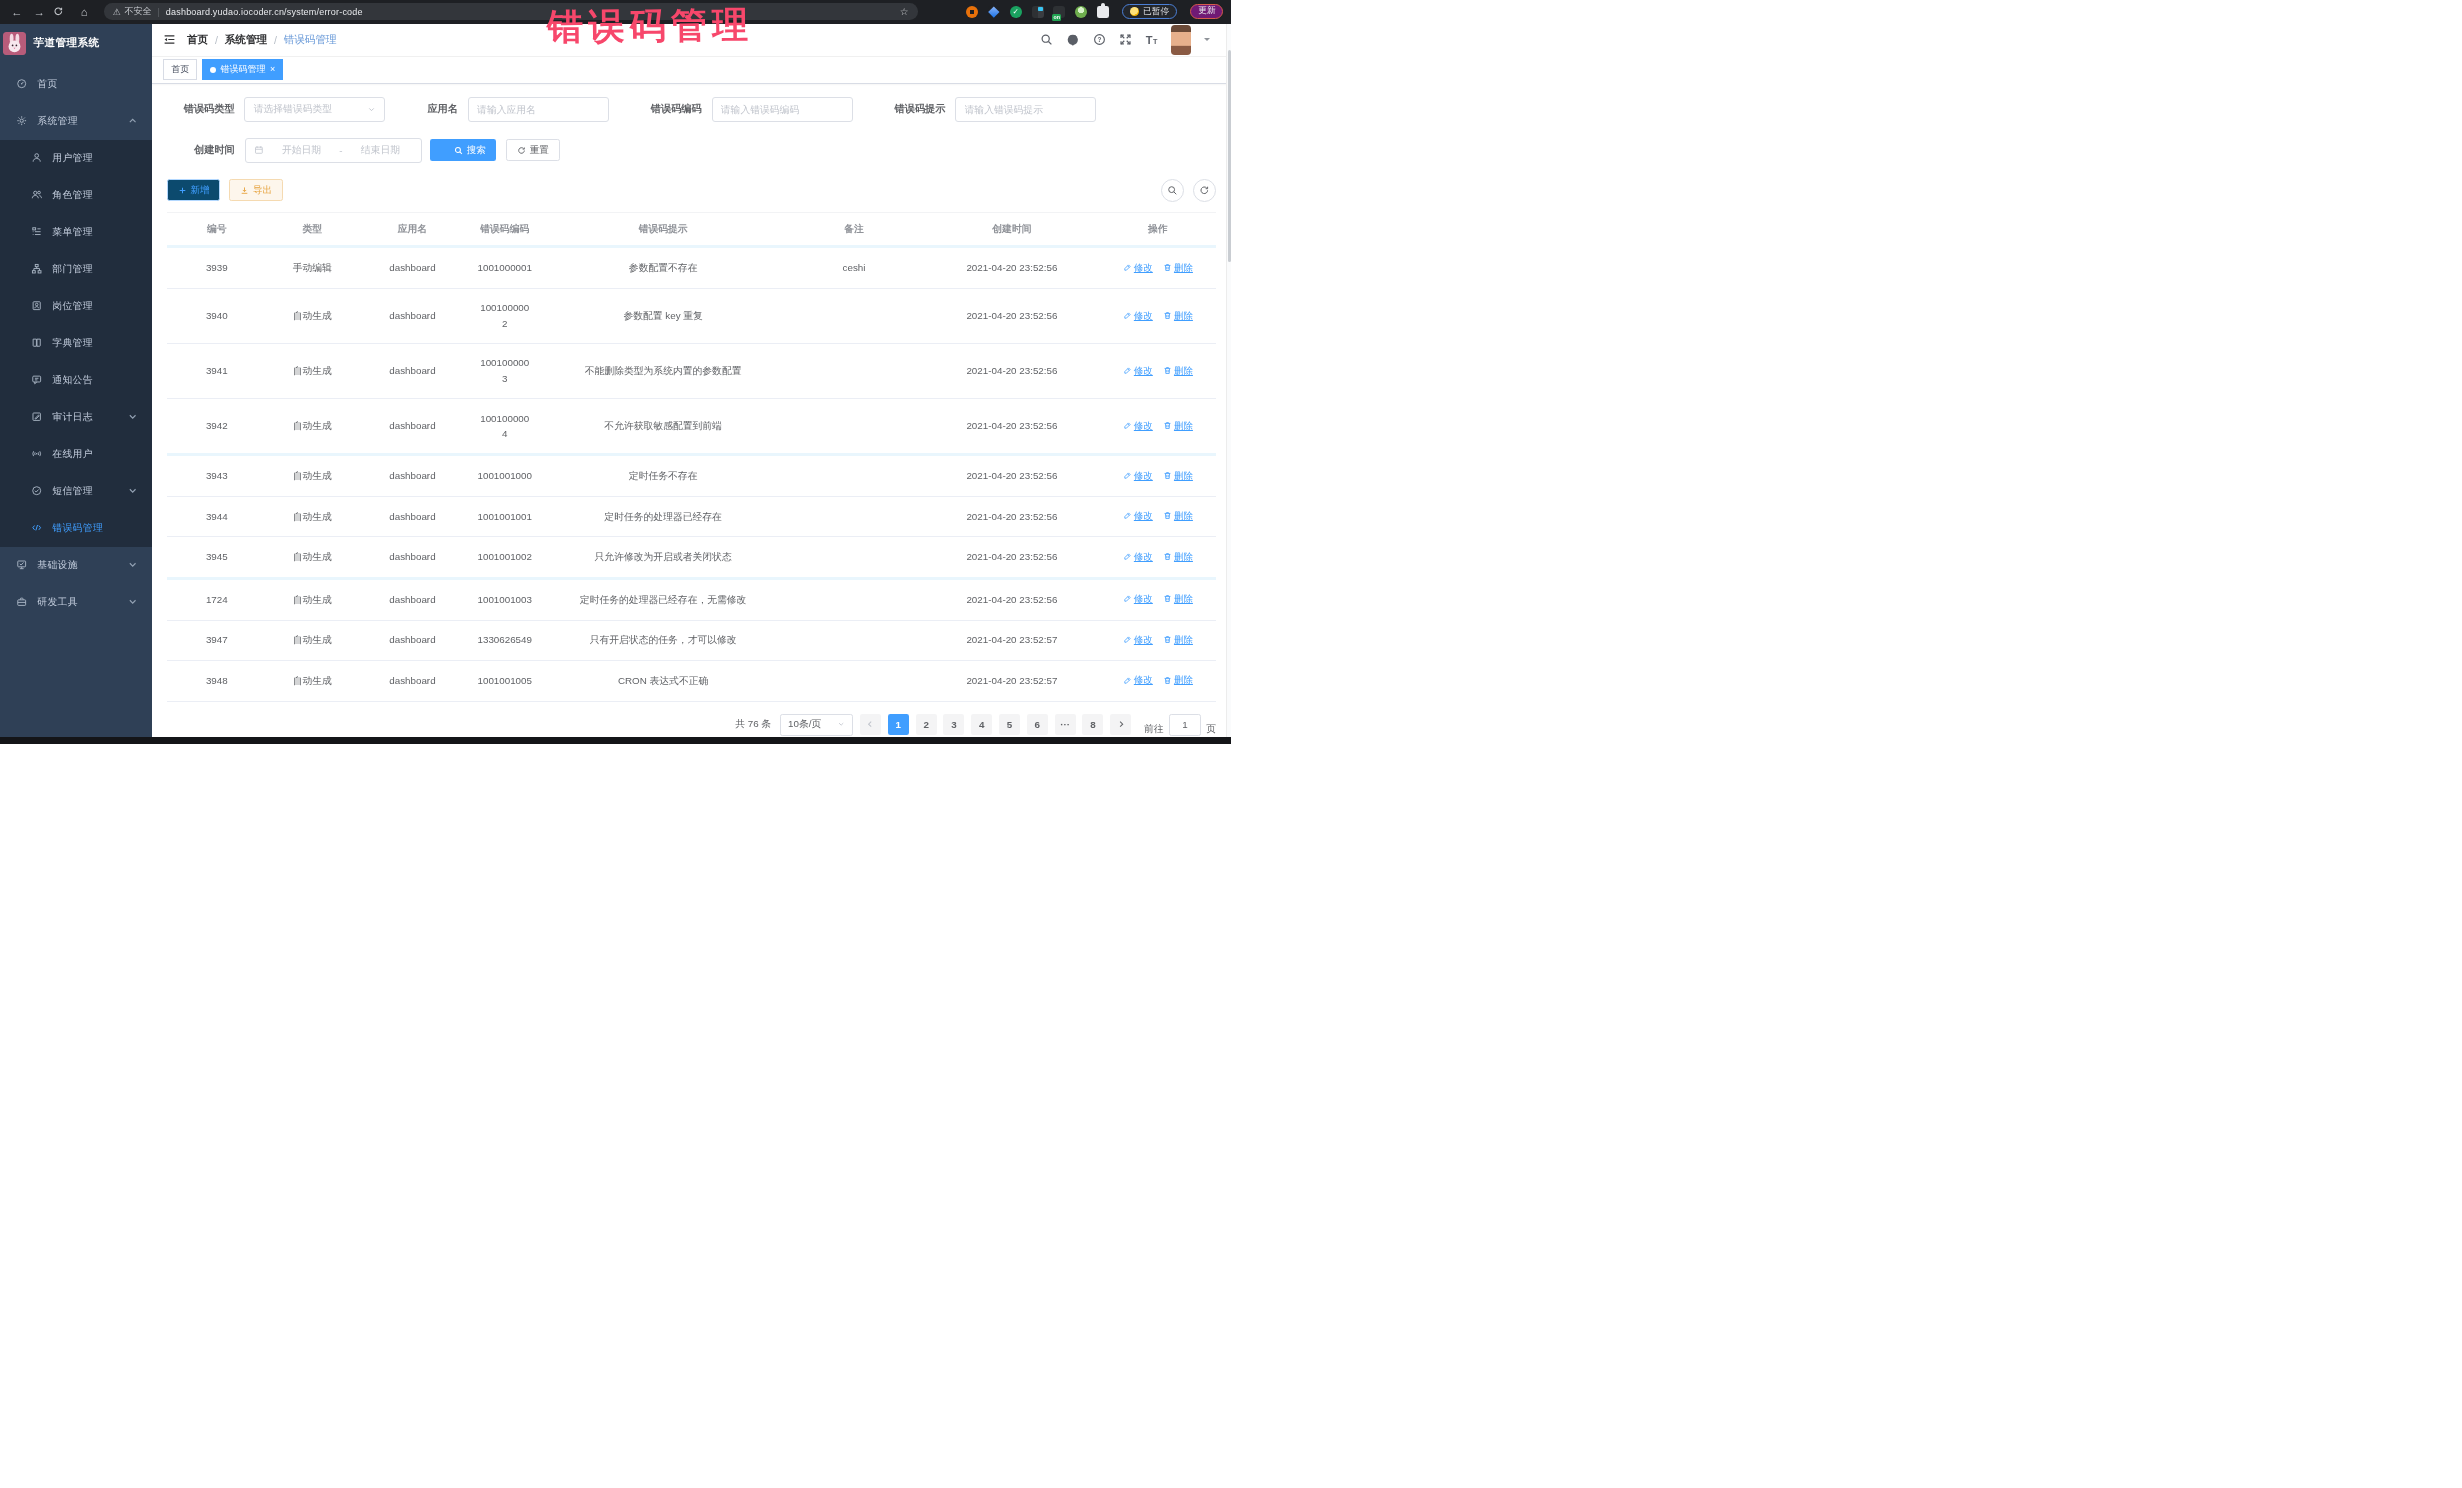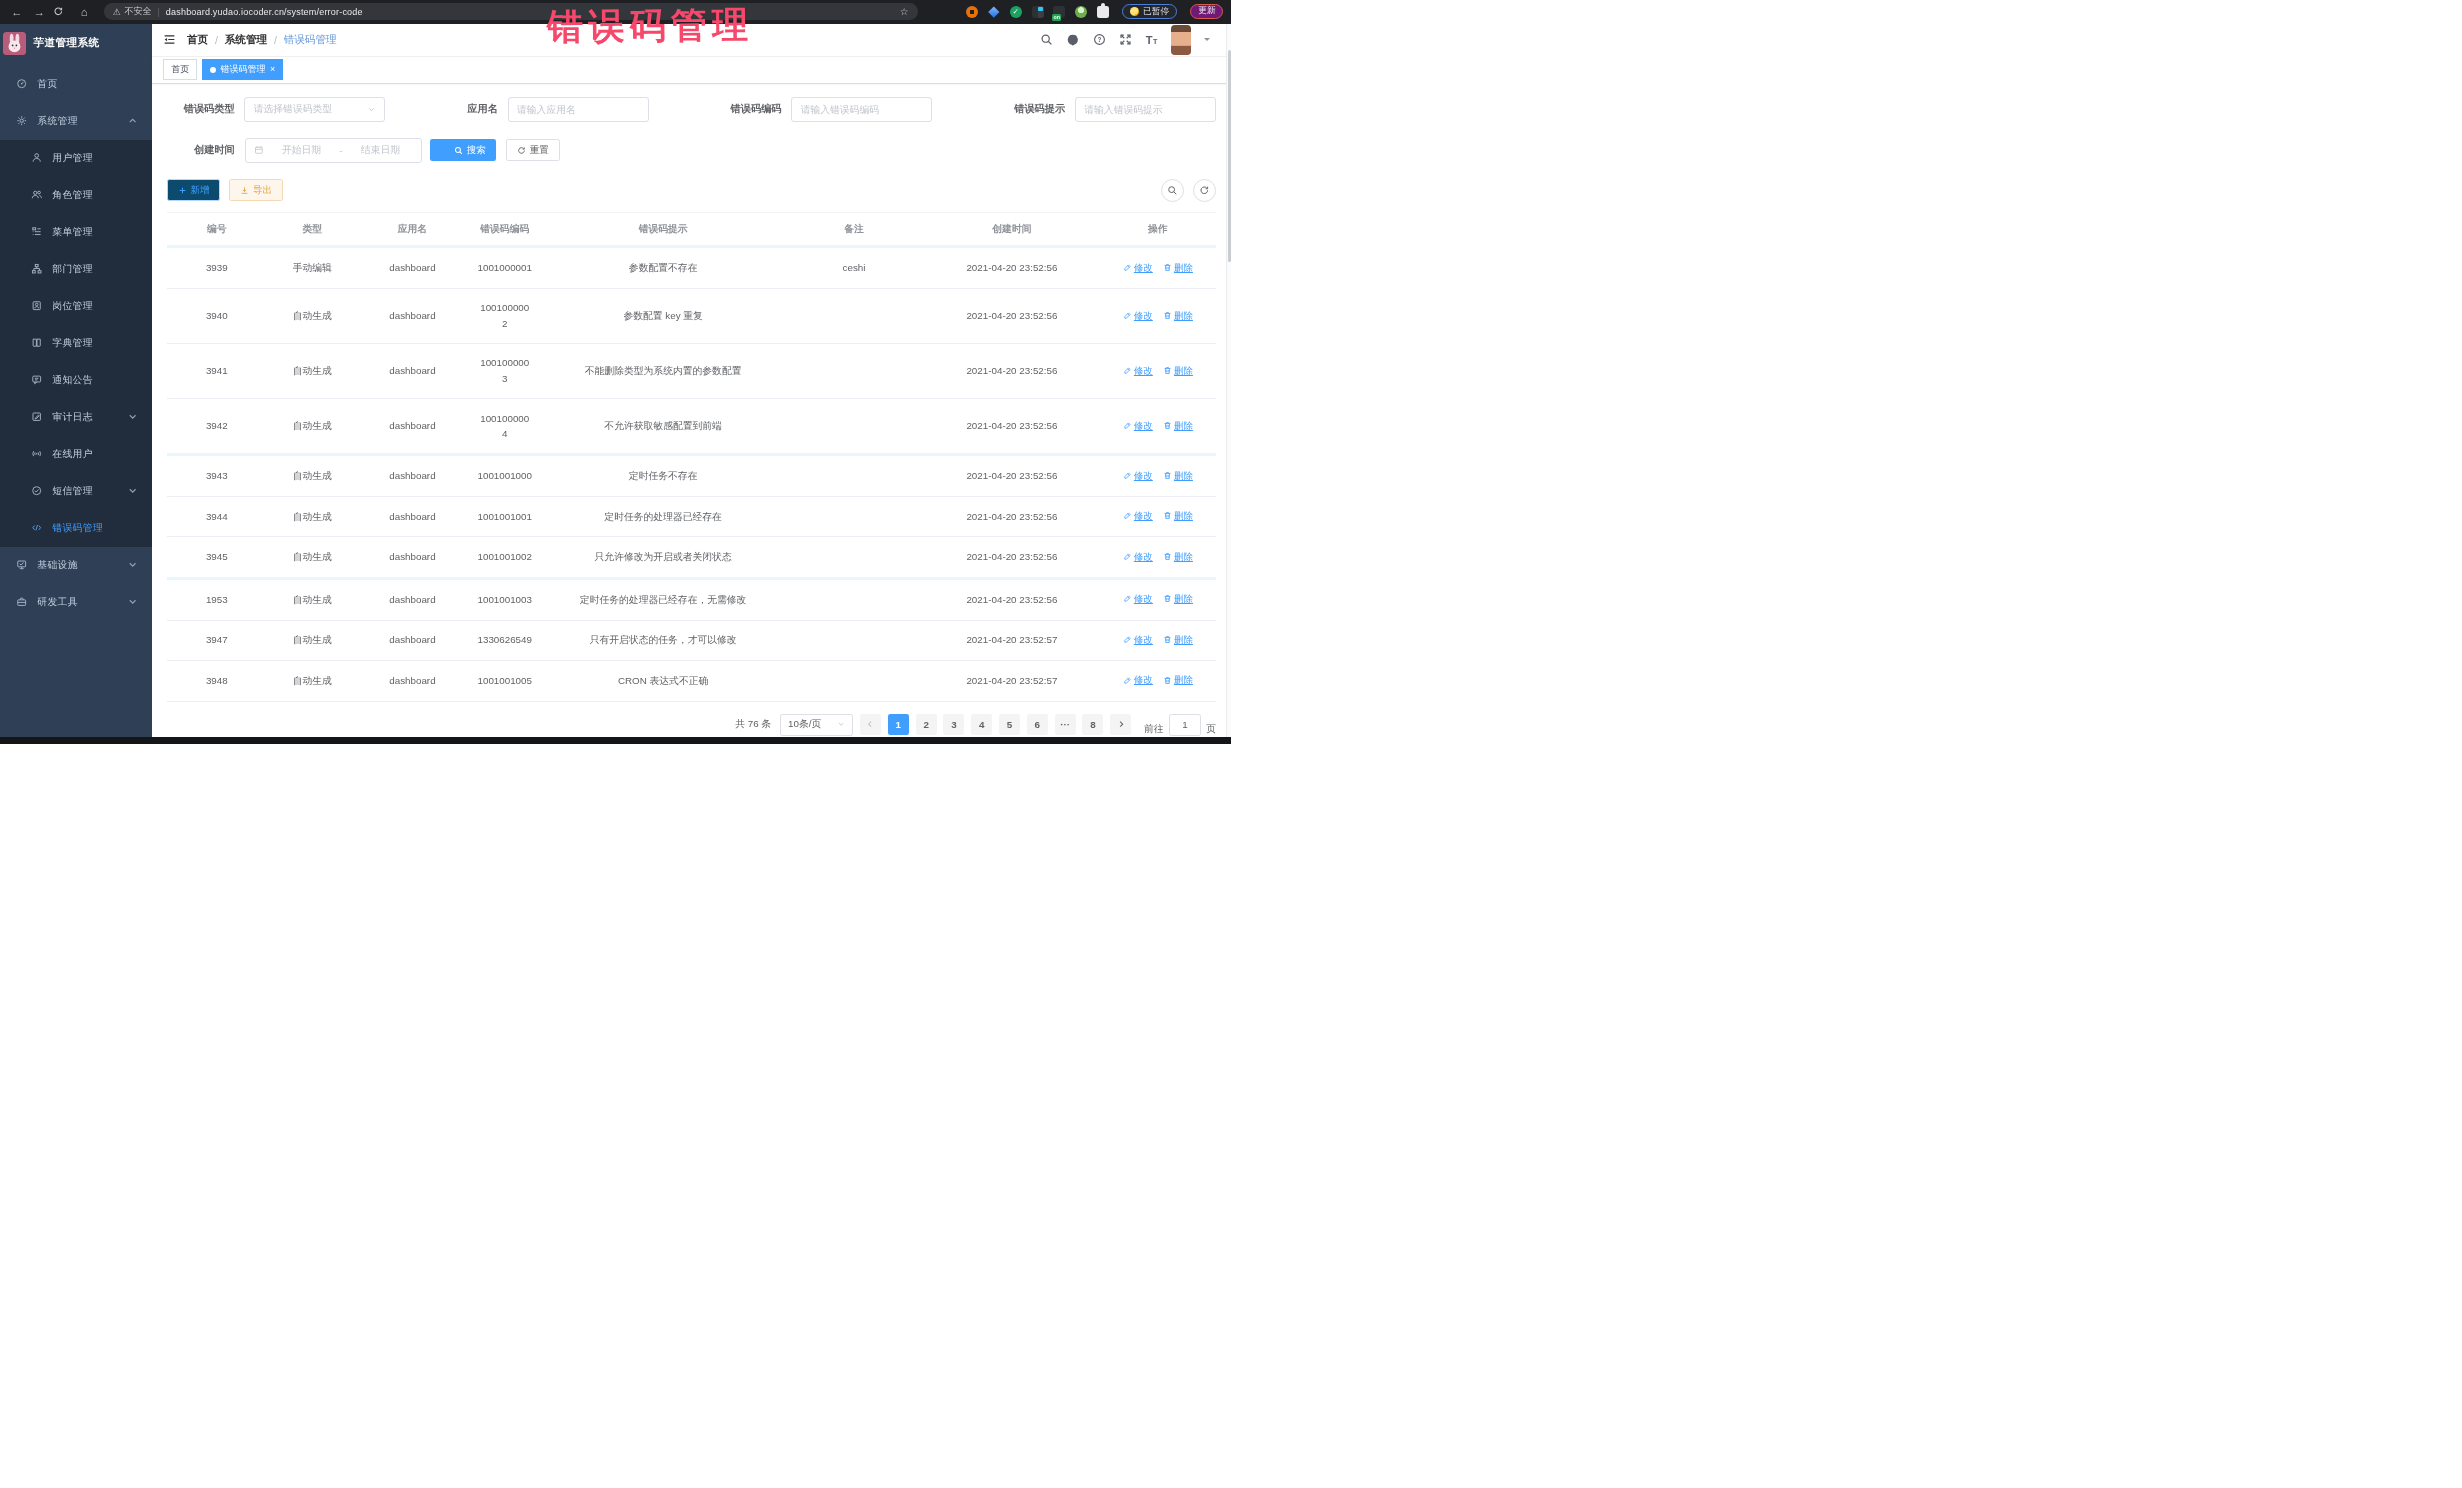--- a/index.html
+++ b/index.html
@@ -407,21 +407,21 @@
         </span>
       <span class="tag active">
         <span class="tag-dot"></span>
         <span>错误码管理</span>
         <span class="tag-close">×</span>
       </span>
     </div>
 
     <div class="content">
       <div class="filter-form">
-        <div class="f-row" style="padding-left:16.7px; gap:42px;justify-content:space-between;">
+        <div class="f-row" style="padding-left:16.7px; gap:42px;">
           <div class="f-item">
             <span class="f-label">错误码类型</span>
             <div class="ctl sel">
               <span>请选择错误码类型</span>
               <span class="ico" style="color:#c0c4cc">
                   <svg width="9" height="9" viewBox="0 0 16 16" fill="none" stroke="currentColor" stroke-width="1.6">
                     <path d="M4 6l4 4 4-4"></path>
                   </svg>
                 </span>
             </div>
@@ -666,21 +666,21 @@
                       <path d="M9.8 3.4l2.8 2.8L6 12.8H3.2V10z"></path>
                       <path d="M8.3 4.9l2.8 2.8"></path>
                     </svg>
                   </span>修改</span><span class="op-link"><span class="ico">
                     <svg width="9" height="9" viewBox="0 0 16 16" fill="none" stroke="currentColor" stroke-width="1.4">
                       <path d="M2.8 4.3h10.4M6.3 4.3V2.8h3.4v1.5M4.3 4.3l.7 9h6l.7-9M6.7 6.8v4.3M9.3 6.8v4.3"></path>
                     </svg>
                   </span>删除</span></td>
             </tr>
             <tr class="band">
-              <td>1953</td>
+              <td>1724</td>
               <td>自动生成</td>
               <td>dashboard</td>
               <td>1001001003</td>
               <td>定时任务的处理器已经存在，无需修改</td>
               <td></td>
               <td>2021-04-20 23:52:56</td>
               <td><span class="op-link"><span class="ico">
                     <svg width="9" height="9" viewBox="0 0 16 16" fill="none" stroke="currentColor" stroke-width="1.4">
                       <path d="M9.8 3.4l2.8 2.8L6 12.8H3.2V10z"></path>
                       <path d="M8.3 4.9l2.8 2.8"></path>

